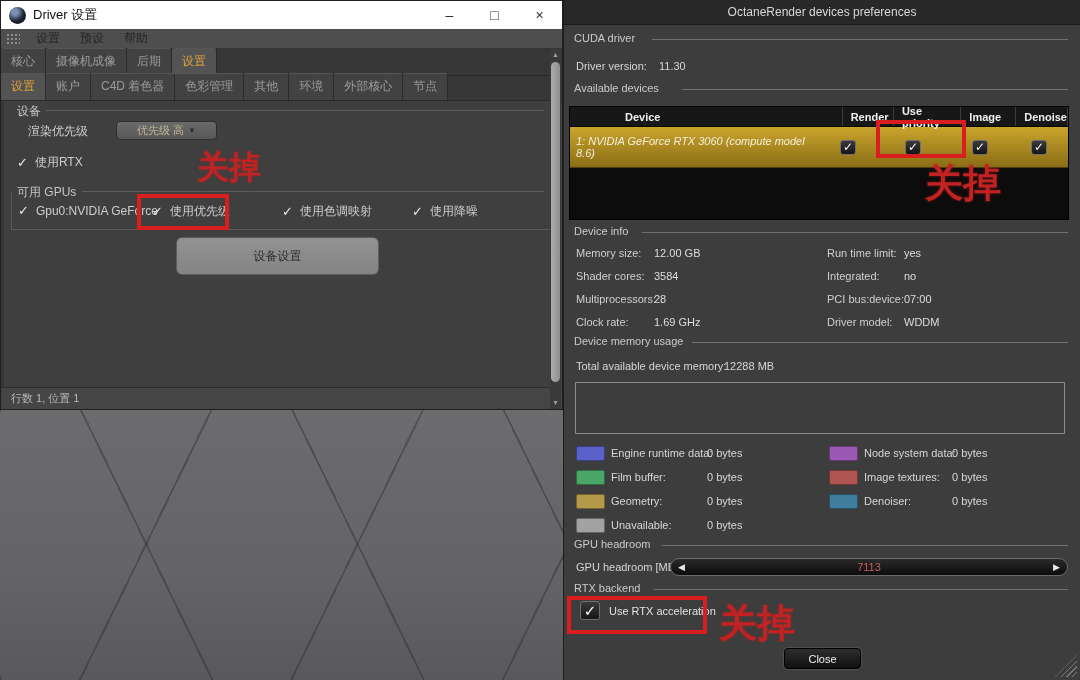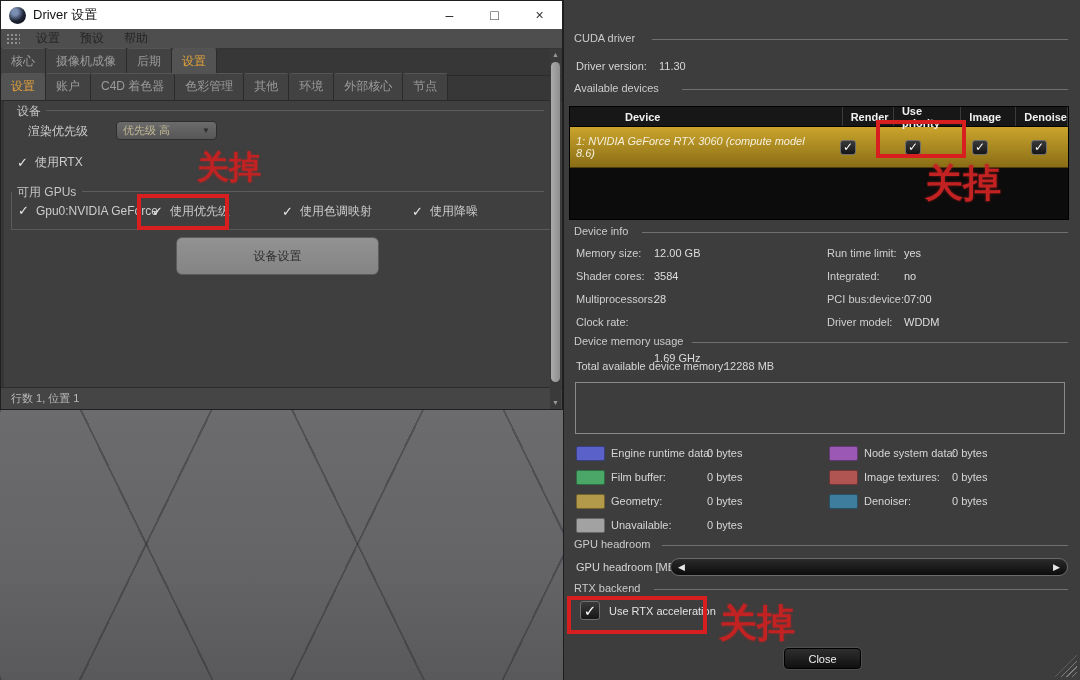--- a/index.html
+++ b/index.html
@@ -35,21 +35,21 @@
   .tab { padding:4px 10px 5px; font-size:12px; color:#9b9b9b; background:#424242;
     border-right:1px solid #2b2b2b; border-top:1px solid #555; border-radius:3px 3px 0 0; white-space:nowrap; }
   .tab.active { color:#e3a23a; background:#535353; }
   .l-content { position:relative; height:286px; background:#3f3f3f; border-left:3px solid #363636; }
   .groupline { position:absolute; font-size:12px; color:#c6c6c6; white-space:nowrap; }
   .groupline::before { content:""; }
   .grouprule { position:absolute; height:1px; background:#5d5d5d; }
   .lbl { position:absolute; font-size:12px; color:#cdcdcd; white-space:nowrap; }
   .dropdown { position:absolute; left:112px; top:20px; width:101px; height:19px; border-radius:4px;
     background:linear-gradient(#6b6b6b,#575757); border:1px solid #2e2e2e;
-    display:flex; align-items:center; padding:0 6px; font-size:11px; color:#c2b894; }
+    display:flex; align-items:center; padding:0 20px; font-size:11px; color:#c2b894; }
   .dropdown .arr { margin-left:auto; font-size:8px; color:#2d2d2d; }
   .chk { display:inline-flex; align-items:center; gap:7px; font-size:12px; color:#cdcdcd; white-space:nowrap; }
   .chk .mark { color:#e9e9e9; font-size:13px; font-weight:bold; }
   .gpu-frame { position:absolute; left:7px; top:91px; width:542px; height:38px; border:1px solid #5a5a5a; border-top:none; }
   .dev-btn { position:absolute; left:172px; top:136px; width:203px; height:38px; border-radius:6px;
     background:linear-gradient(#929292,#848484); border:1px solid #5c5c5c;
     display:flex; align-items:center; justify-content:center; font-size:12px; color:#2c2c2c; }
   .l-status { position:absolute; left:0; bottom:0; width:100%; height:22px; background:#454545;
     border-top:1px solid #2d2d2d; display:flex; align-items:center; padding-left:10px; font-size:11px; color:#b9b9b9; }
   .l-scroll { position:absolute; right:1px; top:48px; width:11px; height:360px; background:#3a3a3a; }
@@ -201,20 +201,21 @@
 
     <div class="l-scroll">
       <div class="sarr" style="top:0;">▲</div>
       <div class="thumb"></div>
       <div class="sarr" style="bottom:0;">▼</div>
     </div>
   </div>
 
   <div class="rwin">
 
+    <div class="r-titlebar">OctaneRender devices preferences</div>
 
     <div class="sect-label" style="top:32px;">CUDA driver</div>
     <div class="sect-rule" style="left:88px; right:12px; top:39px;"></div>
     <div class="rtext" style="left:12px; top:60px;">Driver version:</div>
     <div class="rtext" style="left:95px; top:60px;">11.30</div>
 
     <div class="sect-label" style="top:82px;">Available devices</div>
     <div class="sect-rule" style="left:118px; right:12px; top:89px;"></div>
 
     <div class="dtable">
@@ -254,21 +255,21 @@
     <div class="ig-value" style="left:90px; top:270px;">3584</div>
     <div class="ig-label" style="left:263px; top:270px;">Integrated:</div>
     <div class="ig-value" style="left:340px; top:270px;">no</div>
 
     <div class="ig-label" style="left:12px; top:293px;">Multiprocessors:</div>
     <div class="ig-value" style="left:90px; top:293px;">28</div>
     <div class="ig-label" style="left:263px; top:293px;">PCI bus:device:</div>
     <div class="ig-value" style="left:340px; top:293px;">07:00</div>
 
     <div class="ig-label" style="left:12px; top:316px;">Clock rate:</div>
-    <div class="ig-value" style="left:90px; top:316px;margin-top:36px;">1.69 GHz</div>
+    <div class="ig-value" style="left:90px; top:316px;">1.69 GHz</div>
     <div class="ig-label" style="left:263px; top:316px;">Driver model:</div>
     <div class="ig-value" style="left:340px; top:316px;">WDDM</div>
 
     <div class="sect-label" style="top:335px;">Device memory usage</div>
     <div class="sect-rule" style="left:128px; right:12px; top:342px;"></div>
     <div class="rtext" style="left:12px; top:360px;">Total available device memory:</div>
     <div class="rtext" style="left:160px; top:360px;">12288 MB</div>
     <div class="membox"></div>
 
     <div class="legend-swatch" style="left: 12px; top: 446px; background: rgb(90, 97, 200);"></div>
@@ -296,20 +297,21 @@
     <div class="rtext" style="left:388px; top:471px;">0 bytes</div>
 
     <div class="legend-swatch" style="left: 265px; top: 494px; background: rgb(62, 125, 158);"></div>
     <div class="rtext" style="left:300px; top:495px;">Denoiser:</div>
     <div class="rtext" style="left:388px; top:495px;">0 bytes</div>
 
     <div class="sect-label" style="top:538px;">GPU headroom</div>
     <div class="sect-rule" style="left:98px; right:12px; top:545px;"></div>
     <div class="rtext" style="left:12px; top:561px;">GPU headroom [MB]:</div>
     <div class="slider">
+      <span class="sval">7113</span>
       <span class="harr">◀</span>
       <span class="harr">▶</span>
     </div>
 
     <div class="sect-label" style="top:582px;">RTX backend</div>
     <div class="sect-rule" style="left:90px; right:12px; top:589px;"></div>
     <div class="rtx-chk">
       <div class="cbox big"><span>✓</span></div>
       <span class="label">Use RTX acceleration</span>
     </div>

